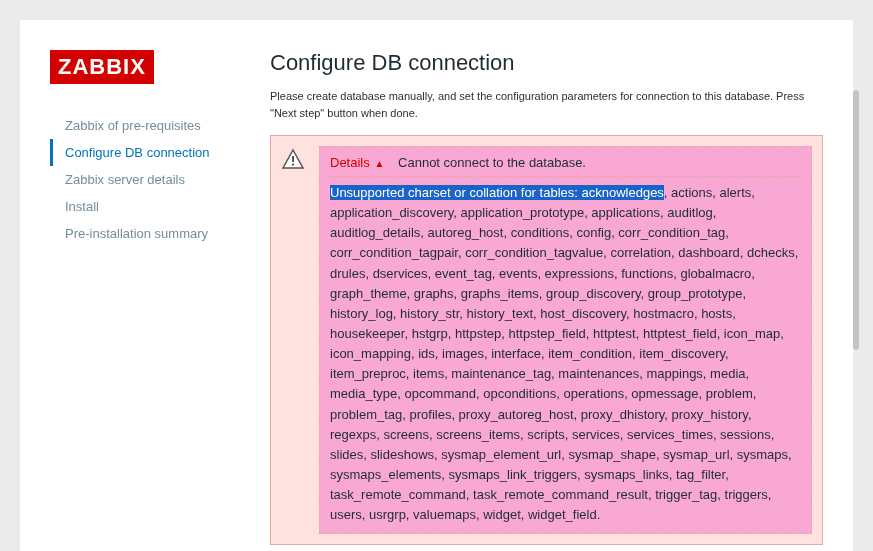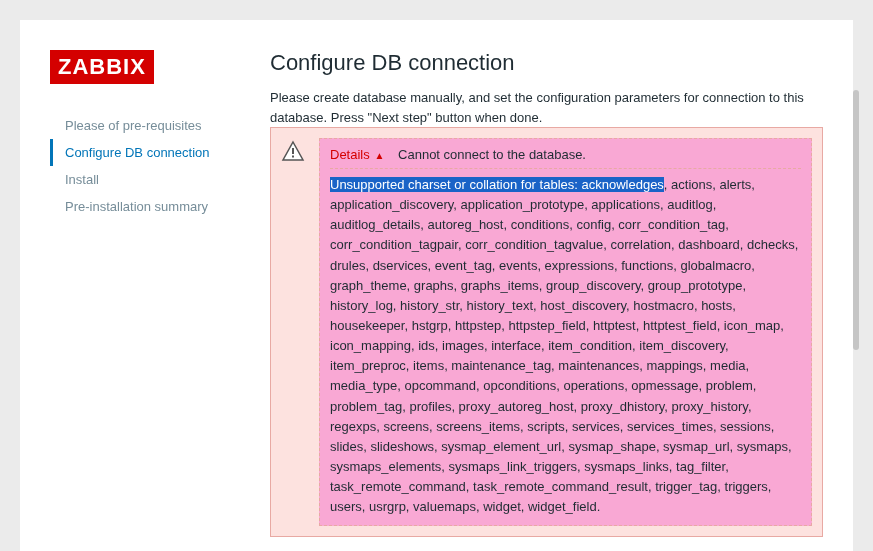--- a/index.html
+++ b/index.html
@@ -51,23 +51,24 @@
 .main {
   flex: 1;
 }
 h1 {
   font-size: 22px;
   font-weight: normal;
   color: #1f2c33;
   margin-bottom: 12px;
 }
 .description {
-  font-size: 13px;
+  font-size: 11px;
   color: #1f2c33;
   line-height: 1.5;
+  margin-bottom: 14px;
 }
 .error-box {
   border: 1px solid #e8a9a3;
   background: #fde2df;
   display: flex;
   padding: 10px;
   gap: 12px;
 }
 .error-icon {
   width: 26px;
@@ -121,22 +122,23 @@
 </style>
 </head>
 <body>
 
 <div class="container">
   <div class="scrollbar-indicator"></div>
   <div class="layout">
     <aside class="sidebar">
       <div class="logo">ZABBIX</div>
       <ul class="steps">
-          <li class="step">Please of pre-requisites</li>
+          <li class="step">Zabbix of pre-requisites</li>
           <li class="step active">Configure DB connection</li>
+          <li class="step">Zabbix server details</li>
           <li class="step">Install</li>
           <li class="step">Pre-installation summary</li>
         </ul>
     </aside>
     <main class="main">
       <h1>Configure DB connection</h1>
       <p class="description">Please create database manually, and set the configuration parameters for connection to this database. Press "Next step" button when done.</p>
 
       <div class="error-box">
         <div class="error-icon">

